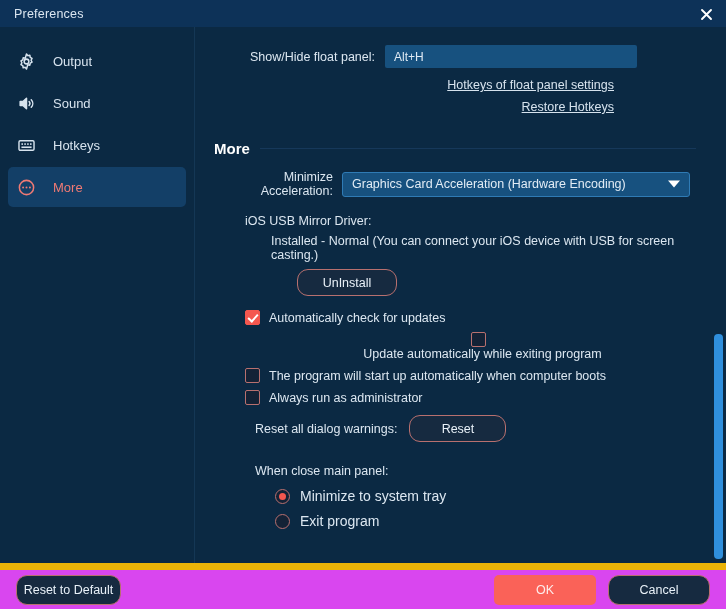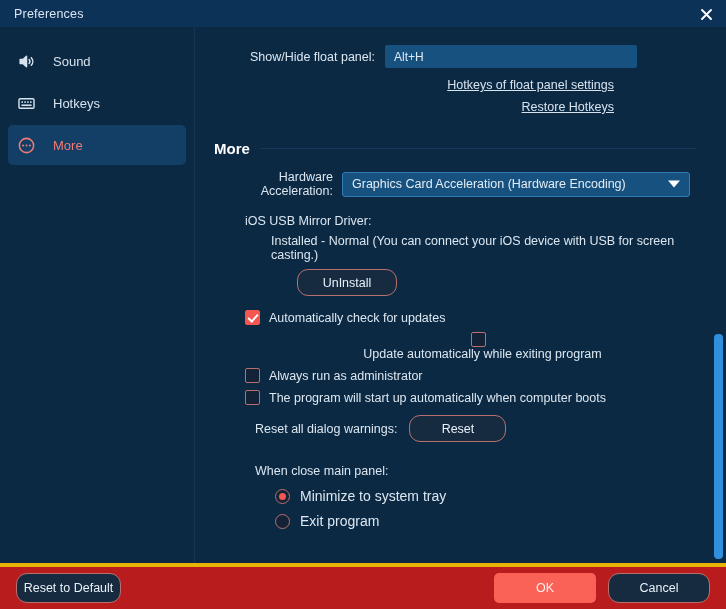--- a/index.html
+++ b/index.html
@@ -285,22 +285,22 @@
     height: 225px;
     background: #2f8fdd;
     border-radius: 4px;
     cursor: pointer;
   }
 
   
   .footer {
     height: 46px;
     min-height: 46px;
-    border-top: 4px solid #eab308;
-    background: #b91c1c;
+    border-top: 7px solid #eab308;
+    background: #d946ef;
     display: flex;
     align-items: center;
     padding: 0 16px;
     position: relative;
   }
   .reset-default-btn {
     width: 105px;
     height: 30px;
   }
   .footer-right {
@@ -333,20 +333,29 @@
           <path d="M3 3 L12 12 M12 3 L3 12" stroke="#ffffff" stroke-width="1.9" stroke-linecap="round" fill="none"></path>
         </svg>
       </span>
     </div>
   </div>
 
   <div class="body-wrap">
 
     <div class="sidebar">
 
+      <div class="side-item">
+        <span class="side-icon">
+          <svg width="19" height="19" viewBox="0 0 24 24" fill="none" stroke="#d7e3ee" stroke-width="1.9">
+            <circle cx="12" cy="12" r="3"></circle>
+            <path d="M12 2.5l1.6 2.1 2.6-.5.5 2.6 2.3 1.3-1.2 2.4 1.2 2.4-2.3 1.3-.5 2.6-2.6-.5L12 21.5l-1.6-2.1-2.6.5-.5-2.6-2.3-1.3 1.2-2.4-1.2-2.4 2.3-1.3.5-2.6 2.6.5z" stroke-linejoin="round"></path>
+          </svg>
+        </span>
+        <span class="side-label">Output</span>
+      </div>
 
       <div class="side-item">
         <span class="side-icon">
           <svg width="19" height="19" viewBox="0 0 24 24" fill="none" stroke="#d7e3ee" stroke-width="1.9">
             <path d="M4 9.5h3.5L12 5.5v13L7.5 14.5H4z" fill="#d7e3ee" stroke-linejoin="round"></path>
             <path d="M15.3 9.6a3.6 3.6 0 010 4.8" stroke-linecap="round"></path>
             <path d="M18 7.2a7 7 0 010 9.6" stroke-linecap="round"></path>
           </svg>
         </span>
         <span class="side-label">Sound</span>
@@ -394,21 +403,21 @@
         <div class="link-row link-row2">
           <span class="link">Restore Hotkeys</span>
         </div>
 
         <div class="section-head">
           <span class="section-title">More</span>
           <span class="section-rule"></span>
         </div>
 
         <div class="row ha-row">
-          <div class="ha-label">Hardware Acceleration:</div>
+          <div class="ha-label">Minimize Acceleration:</div>
           <div class="select">
             <span>Graphics Card Acceleration (Hardware Encoding)</span>
             <span class="select-arrow"></span>
           </div>
         </div>
 
         <div class="plain drv-title ind">iOS USB Mirror Driver:</div>
         <div class="plain drv-status ind2">Installed - Normal (You can connect your iOS device with USB for screen casting.)</div>
         <div class="ind2">
           <button class="btn-outline uninstall-btn">UnInstall</button>
@@ -421,26 +430,26 @@
             <span class="cb-text">Automatically check for updates</span>
           </div>
 
           <div class="cb-row" style="padding-left:24px;flex-direction:column;">
             <span class="cbx"></span>
             <span class="cb-text">Update automatically while exiting program</span>
           </div>
 
           <div class="cb-row">
             <span class="cbx"></span>
-            <span class="cb-text">Always run as administrator</span>
+            <span class="cb-text">The program will start up automatically when computer boots</span>
           </div>
 
           <div class="cb-row">
             <span class="cbx"></span>
-            <span class="cb-text">The program will start up automatically when computer boots</span>
+            <span class="cb-text">Always run as administrator</span>
           </div>
 
           <div class="reset-row">
             <span class="reset-label">Reset all dialog warnings:</span>
             <button class="btn-outline reset-btn">Reset</button>
           </div>
 
           <div class="close-title">When close main panel:</div>
 
           <div class="rd-row">

